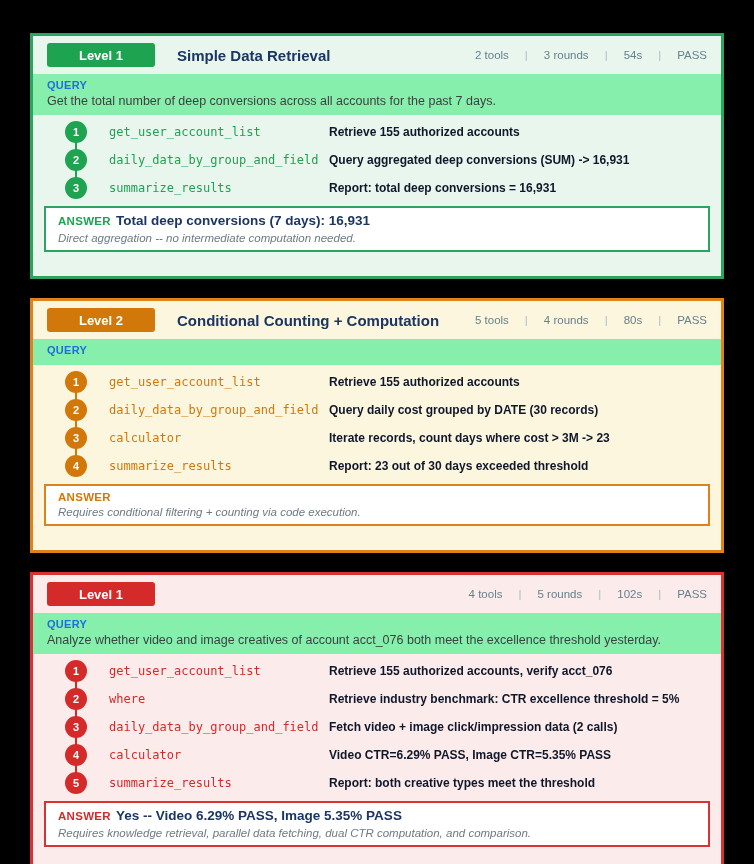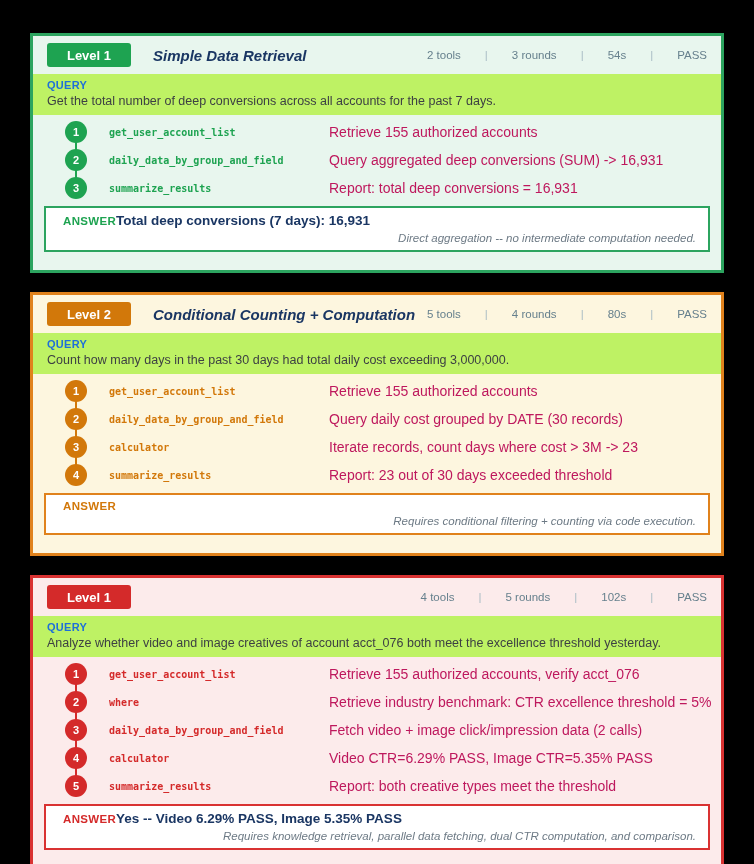--- a/index.html
+++ b/index.html
@@ -20,53 +20,52 @@
   .panel.p-orange { --border:#e0821c; --accent:#d2780a; --bg:#fdf6df; }
   .panel.p-red    { --border:#d93232; --accent:#d42a2a; --bg:#fcebeb; }
 
   .panel-header {
     display: flex;
     align-items: center;
     padding: 6px 14px 0 14px;
     height: 32px;
   }
   .level-badge {
-    width: 84px;
+    width: 108px;
     height: 24px;
     background: var(--accent);
     border-radius: 3px;
     color: #ffffff;
     font-size: 13px;
     font-weight: bold;
     display: flex;
     align-items: center;
     justify-content: center;
     flex: 0 0 auto;
   }
   .panel-title {
     margin-left: 22px;
     font-size: 15px;
     font-weight: bold;
     color: #1a3663;
     white-space: nowrap;
-    font-style: italic;
   }
   .panel-meta {
     margin-left: auto;
     display: flex;
     align-items: flex-start;
-    gap: 24px;
+    gap: 16px;
     font-size: 11.5px;
     color: #66808d;
     white-space: nowrap;
   }
   .panel-meta .divider { color: #a9bcc4; }
 
   .query-section {
-    background: #bef264;
+    background: #86efac;
     margin-top: 6px;
     padding: 5px 14px 6px 14px;
   }
   .query-label {
     font-size: 11px;
     font-weight: bold;
     letter-spacing: 0.3px;
     color: #1e6fd9;
     line-height: 13px;
     margin-bottom: 2px;
@@ -107,37 +106,37 @@
     margin-left: 18px;
     flex: 0 0 auto;
     position: relative;
     z-index: 1;
   }
   .step-tool {
     margin-left: 22px;
     width: 220px;
     flex: 0 0 auto;
     font-family: "DejaVu Sans Mono", monospace;
-    font-size: 10px;
-    font-weight: bold;
+    font-size: 12px;
+    font-weight: normal;
     color: var(--accent);
     white-space: nowrap;
   }
   .step-desc {
-    font-size: 14px;
-    color: #be185d;
-    white-space: nowrap;
+    font-size: 12px;
+    color: #0f172a;
+    white-space: nowrap;
+    font-weight: bold;
   }
 
   .answer-box {
     background: #ffffff;
     border: 2px solid var(--border);
-    margin: 2px 11px 18px 11px;
+    margin: 2px 11px 24px 11px;
     padding: 5px 12px 5px 12px;
-    text-align: right;
   }
   .answer-top {
     display: flex;
     align-items: baseline;
   }
   .answer-label {
     width: 58px;
     flex: 0 0 auto;
     font-size: 11.5px;
     font-weight: bold;
@@ -215,21 +214,20 @@
       <span class="divider">|</span>
       <span>4 rounds</span>
       <span class="divider">|</span>
       <span>80s</span>
       <span class="divider">|</span>
       <span>PASS</span>
     </div>
   </div>
   <div class="query-section">
     <div class="query-label">QUERY</div>
-    <div class="query-text">Count how many days in the past 30 days had total daily cost exceeding 3,000,000.</div>
   </div>
   <div class="step-list">
     <div class="step-row">
       <div class="step-circle">1</div>
       <div class="step-tool">get_user_account_list</div>
       <div class="step-desc">Retrieve 155 authorized accounts</div>
     </div>
     <div class="step-row">
       <div class="step-circle">2</div>
       <div class="step-tool">daily_data_by_group_and_field</div>

